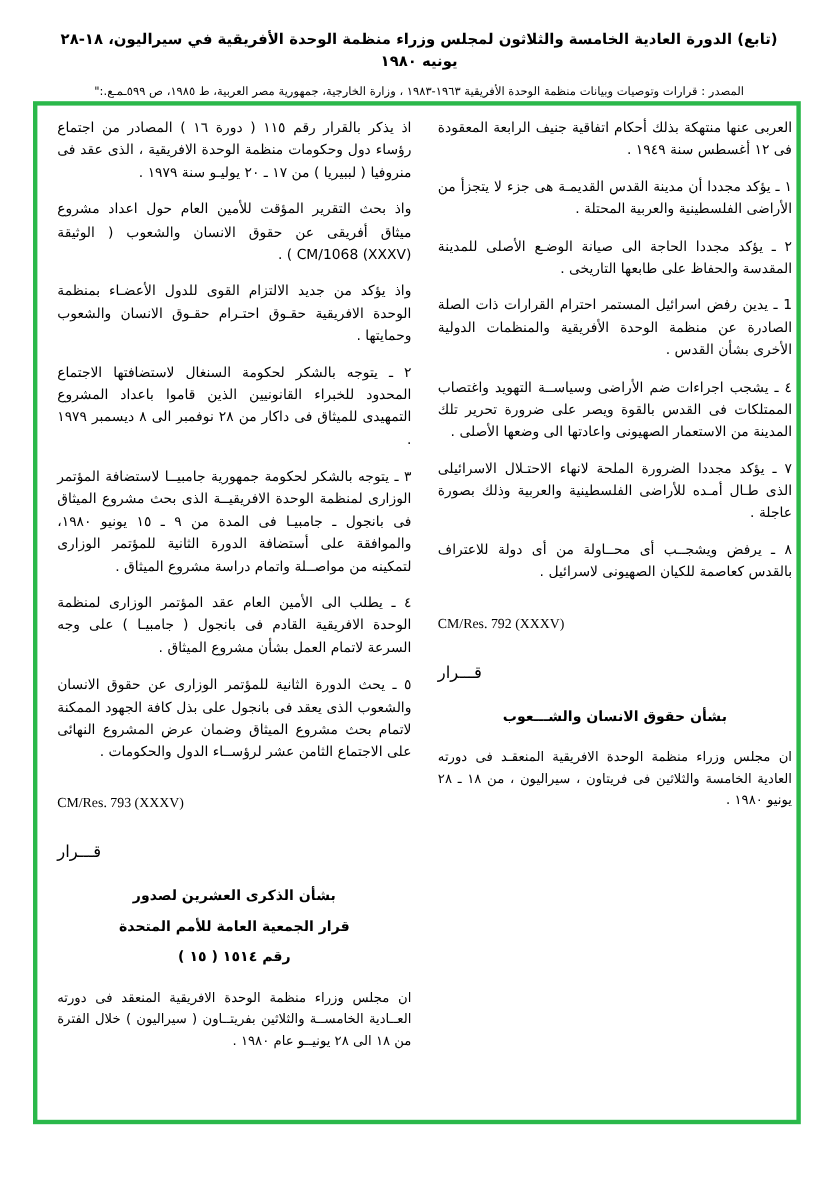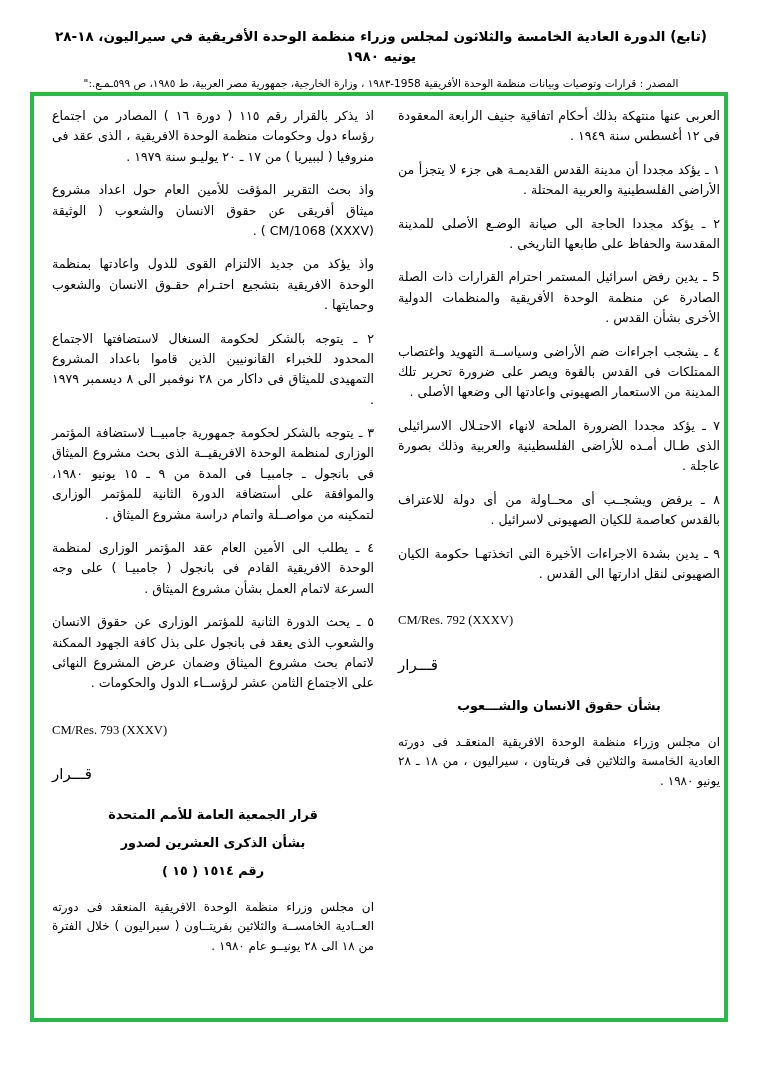--- a/index.html
+++ b/index.html
@@ -118,56 +118,55 @@
     padding-left: 19px;
   }
 </style>
 </head>
 <body>
 
 <div class="page">
 
   <div class="header-block">
     <div class="header-title">(تابع) الدورة العادية الخامسة والثلاثون لمجلس وزراء منظمة الوحدة الأفريقية في سيراليون، ١٨-٢٨ يونيه ١٩٨٠</div>
-    <div class="header-source">المصدر : قرارات وتوصيات وبيانات منظمة الوحدة الأفريقية 1958-١٩٨٣ ، وزارة الخارجية، جمهورية مصر العربية، ط ١٩٨٥، ص ٥٩٩ـمـع.:"</div>
+    <div class="header-source">المصدر : قرارات وتوصيات وبيانات منظمة الوحدة الأفريقية ١٩٦٣-١٩٨٣ ، وزارة الخارجية، جمهورية مصر العربية، ط ١٩٨٥، ص ٥٩٩ـمـع.:"</div>
   </div>
 
   <div class="frame"></div>
 
   <div class="columns">
 
     <div class="col">
       <p class="para">العربى عنها منتهكة بذلك أحكام اتفاقية جنيف الرابعة المعقودة فى ١٢ أغسطس سنة ١٩٤٩ .</p>
       <p class="para">١ ـ يؤكد مجددا أن مدينة القدس القديمـة هى جزء لا يتجزأ من الأراضى الفلسطينية والعربية المحتلة .</p>
       <p class="para">٢ ـ يؤكد مجددا الحاجة الى صيانة الوضـع الأصلى للمدينة المقدسة والحفاظ على طابعها التاريخى .</p>
-      <p class="para">5 ـ يدين رفض اسرائيل المستمر احترام القرارات ذات الصلة الصادرة عن منظمة الوحدة الأفريقية والمنظمات الدولية الأخرى بشأن القدس .</p>
+      <p class="para">1 ـ يدين رفض اسرائيل المستمر احترام القرارات ذات الصلة الصادرة عن منظمة الوحدة الأفريقية والمنظمات الدولية الأخرى بشأن القدس .</p>
       <p class="para">٤ ـ يشجب اجراءات ضم الأراضى وسياســة التهويد واغتصاب الممتلكات فى القدس بالقوة ويصر على ضرورة تحرير تلك المدينة من الاستعمار الصهيونى واعادتها الى وضعها الأصلى .</p>
       <p class="para">٧ ـ يؤكد مجددا الضرورة الملحة لانهاء الاحتـلال الاسرائيلى الذى طـال أمـده للأراضى الفلسطينية والعربية وذلك بصورة عاجلة .</p>
       <p class="para">٨ ـ يرفض ويشجــب أى محــاولة من أى دولة للاعتراف بالقدس كعاصمة للكيان الصهيونى لاسرائيل .</p>
-      <p class="para">٩ ـ يدين بشدة الاجراءات الأخيرة التى اتخذتهـا حكومة الكيان الصهيونى لنقل ادارتها الى القدس .</p>
 
       <div class="res-id res-id-left">CM/Res. 792 (XXXV)</div>
       <div class="qarar">قـــرار</div>
       <div class="restitle last">بشأن حقوق الانسان والشـــعوب</div>
       <p class="preamble">ان مجلس وزراء منظمة الوحدة الافريقية المنعقـد فى دورته العادية الخامسة والثلاثين فى فريتاون ، سيراليون ، من ١٨ ـ ٢٨ يونيو ١٩٨٠ .</p>
     </div>
 
     <div class="col">
       <p class="para">اذ يذكر بالقرار رقم ١١٥ ( دورة ١٦ ) المصادر من اجتماع رؤساء دول وحكومات منظمة الوحدة الافريقية ، الذى عقد فى منروفيا ( لببيريا ) من ١٧ ـ ٢٠ يوليـو سنة ١٩٧٩ .</p>
       <p class="para">واذ بحث التقرير المؤقت للأمين العام حول اعداد مشروع ميثاق أفريقى عن حقوق الانسان والشعوب ( الوثيقة CM/1068 (XXXV) ) .</p>
-      <p class="para">واذ يؤكد من جديد الالتزام القوى للدول واعادتها بمنظمة الوحدة الافريقية بتشجيع احتـرام حقـوق الانسان والشعوب وحمايتها .</p>
+      <p class="para">واذ يؤكد من جديد الالتزام القوى للدول الأعضـاء بمنظمة الوحدة الافريقية حقـوق احتـرام حقـوق الانسان والشعوب وحمايتها .</p>
       <p class="para">٢ ـ يتوجه بالشكر لحكومة السنغال لاستضافتها الاجتماع المحدود للخبراء القانونيين الذين قاموا باعداد المشروع التمهيدى للميثاق فى داكار من ٢٨ نوفمبر الى ٨ ديسمبر ١٩٧٩ .</p>
       <p class="para">٣ ـ يتوجه بالشكر لحكومة جمهورية جامبيــا لاستضافة المؤتمر الوزارى لمنظمة الوحدة الافريقيــة الذى بحث مشروع الميثاق فى بانجول ـ جامبيـا فى المدة من ٩ ـ ١٥ يونيو ١٩٨٠، والموافقة على أستضافة الدورة الثانية للمؤتمر الوزارى لتمكينه من مواصــلة واتمام دراسة مشروع الميثاق .</p>
       <p class="para">٤ ـ يطلب الى الأمين العام عقد المؤتمر الوزارى لمنظمة الوحدة الافريقية القادم فى بانجول ( جامبيـا ) على وجه السرعة لاتمام العمل بشأن مشروع الميثاق .</p>
       <p class="para">٥ ـ يحث الدورة الثانية للمؤتمر الوزارى عن حقوق الانسان والشعوب الذى يعقد فى بانجول على بذل كافة الجهود الممكنة لاتمام بحث مشروع الميثاق وضمان عرض المشروع النهائى على الاجتماع الثامن عشر لرؤســاء الدول والحكومات .</p>
 
       <div class="res-id res-id-left">CM/Res. 793 (XXXV)</div>
       <div class="qarar">قـــرار</div>
+      <div class="restitle">بشأن الذكرى العشرين لصدور</div>
       <div class="restitle">قرار الجمعية العامة للأمم المتحدة</div>
-      <div class="restitle">بشأن الذكرى العشرين لصدور</div>
       <div class="restitle last">رقم ١٥١٤ ( ١٥ )</div>
       <p class="preamble">ان مجلس وزراء منظمة الوحدة الافريقية المنعقد فى دورته العــادية الخامســة والثلاثين بفريتــاون ( سيراليون ) خلال الفترة من ١٨ الى ٢٨ يونيــو عام ١٩٨٠ .</p>
     </div>
 
   </div>
 
   <div class="page-number">١٣</div>
 </div>
 
 </body></html>

